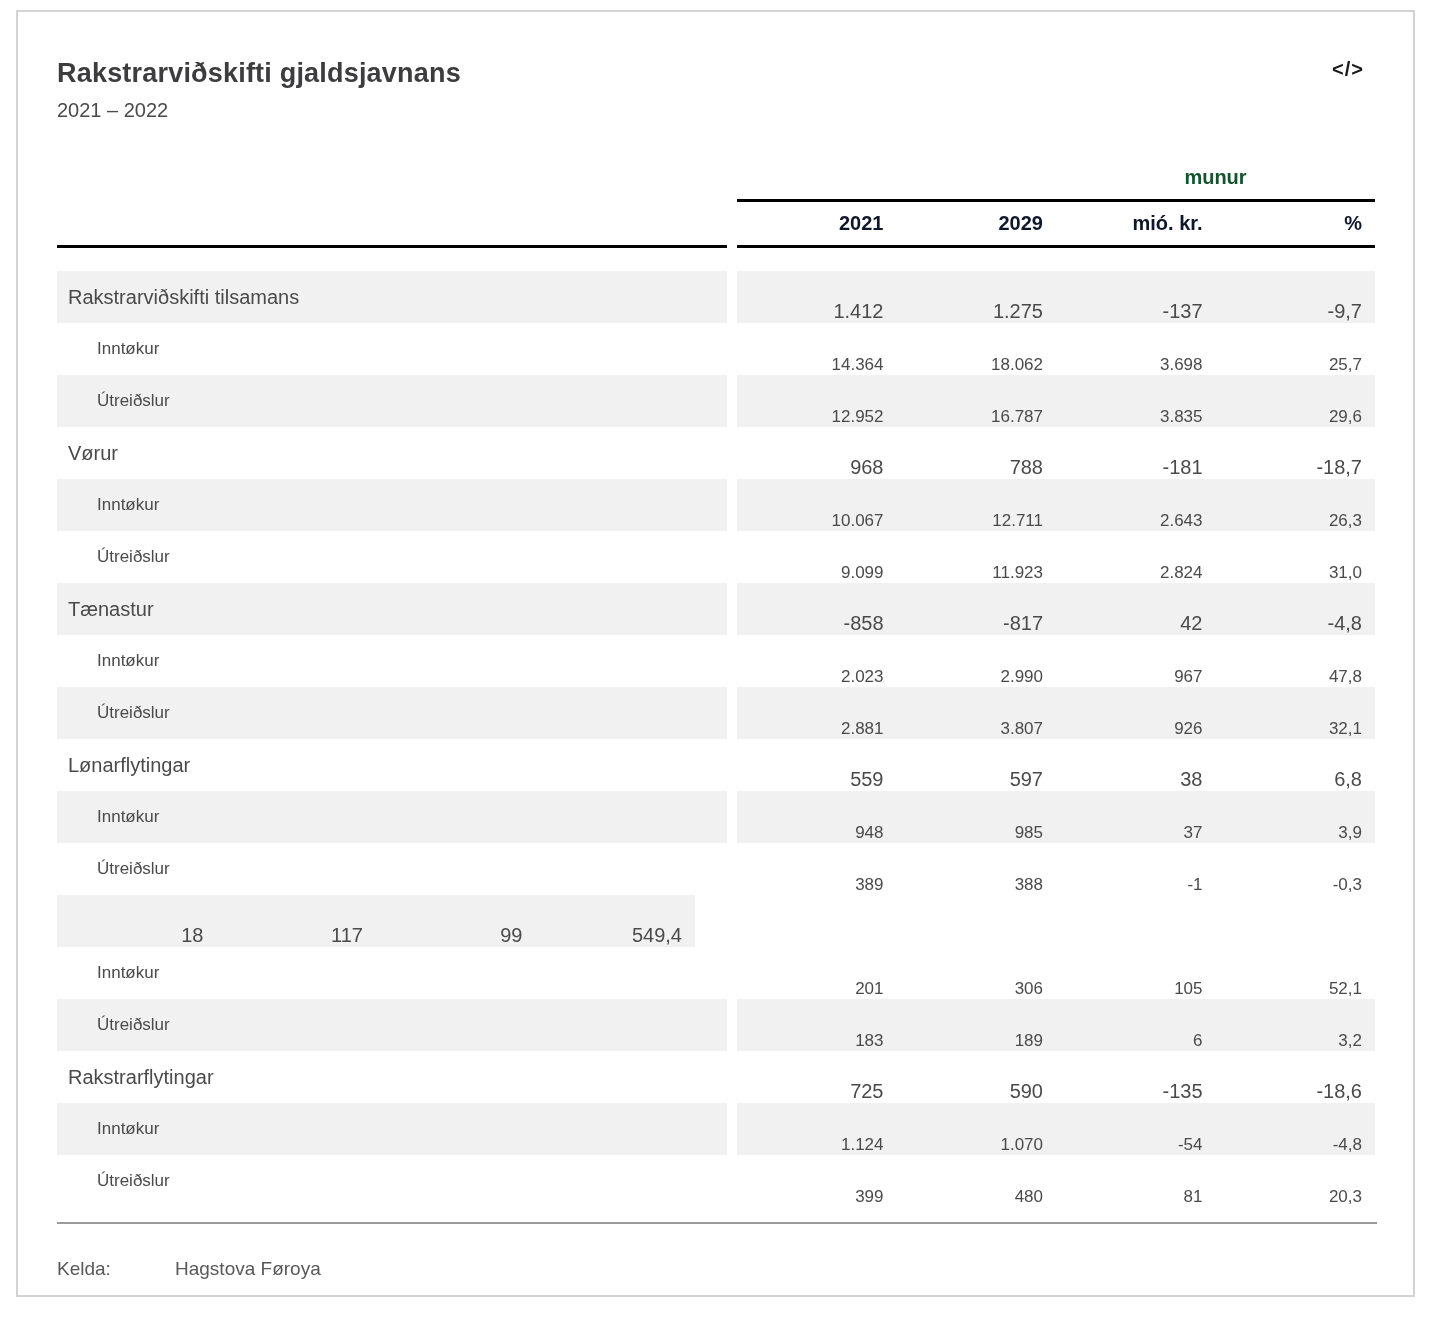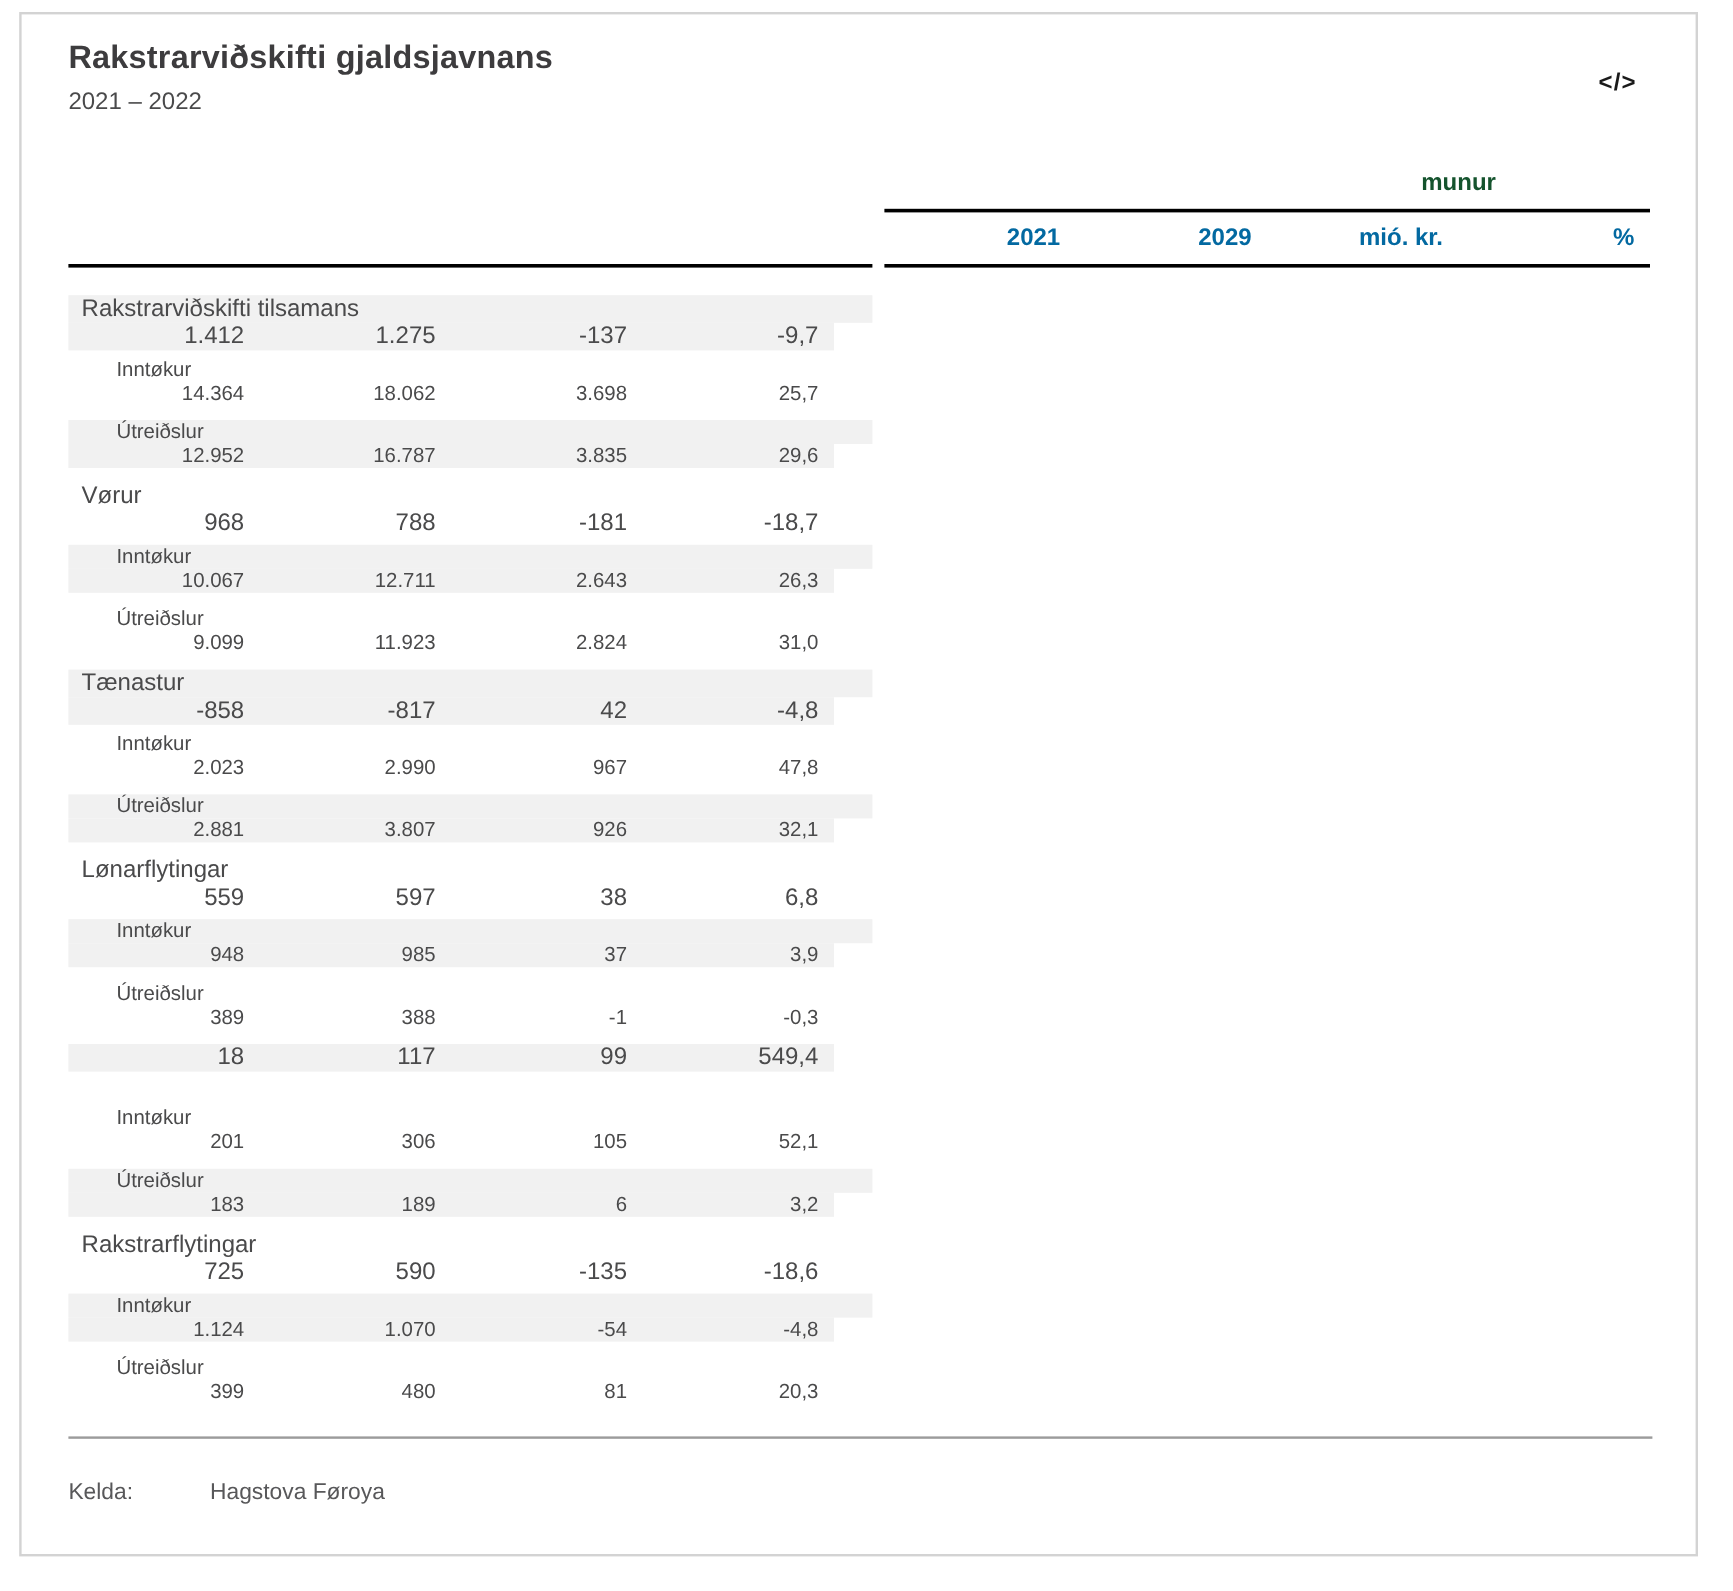--- a/index.html
+++ b/index.html
@@ -12,21 +12,21 @@
   .card {
     position: absolute;
     left: 16px; top: 10px;
     width: 1399px; height: 1287px;
     background: #ffffff;
     border: 2px solid #d3d3d3;
     padding: 0 36px 0 39px;
   }
   
   .title {
-    margin-top: 18px;
+    margin-top: 43px;
     font-size: 27px; line-height: 36px;
     font-weight: 700;
     color: #3d3c3e;
     letter-spacing: 0.2px;
   }
   .subtitle {
     margin-top: 6px;
     font-size: 20px; line-height: 27px;
     color: #4a4a4b;
   }
@@ -61,25 +61,25 @@
   .col-row {
     height: 46px;
     border-bottom: 3px solid #000;
     display: flex; align-items: flex-end;
   }
   .col-cell {
     flex: 1;
     text-align: right;
     padding: 0 13px 8px 0;
     font-size: 20px; line-height: 27px;
-    font-weight: 700; color: #0369a1;
+    font-weight: 700; color: #0f172a;
   }
   
   .tbody { margin-top: 23px; }
-  .trow { display: flex; height: 52px; flex-direction: column; }
+  .trow { display: flex; height: 52px; }
   .trow .label-cell {
     width: 670px; margin-right: 10px;
     display: flex; align-items: center;
     overflow: hidden; white-space: nowrap;
   }
   .trow .values-wrap {
     width: 638px;
     display: flex; align-items: flex-end;
   }
   .trow .value-cell {

